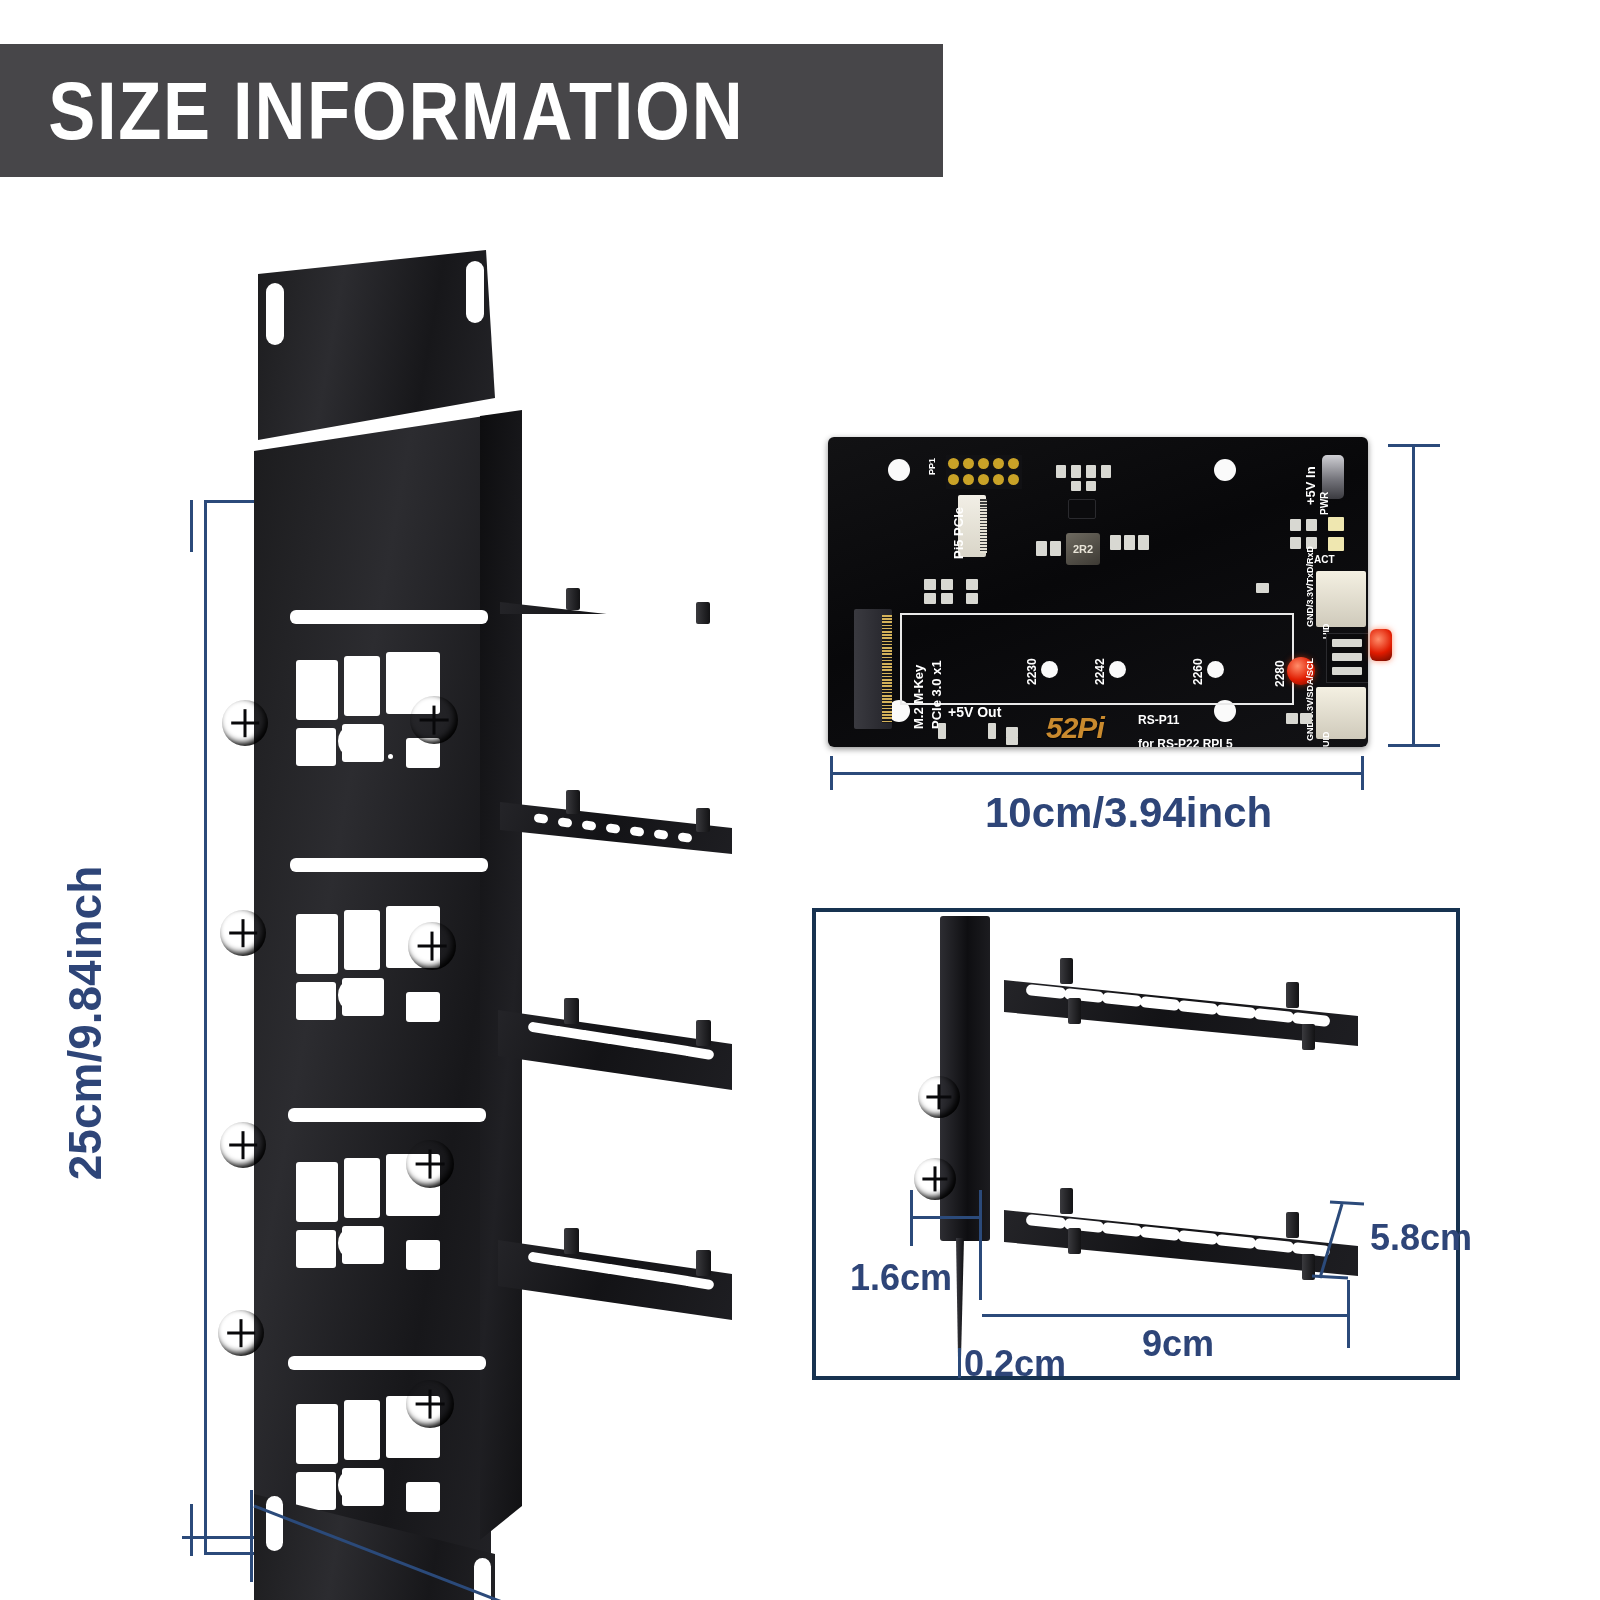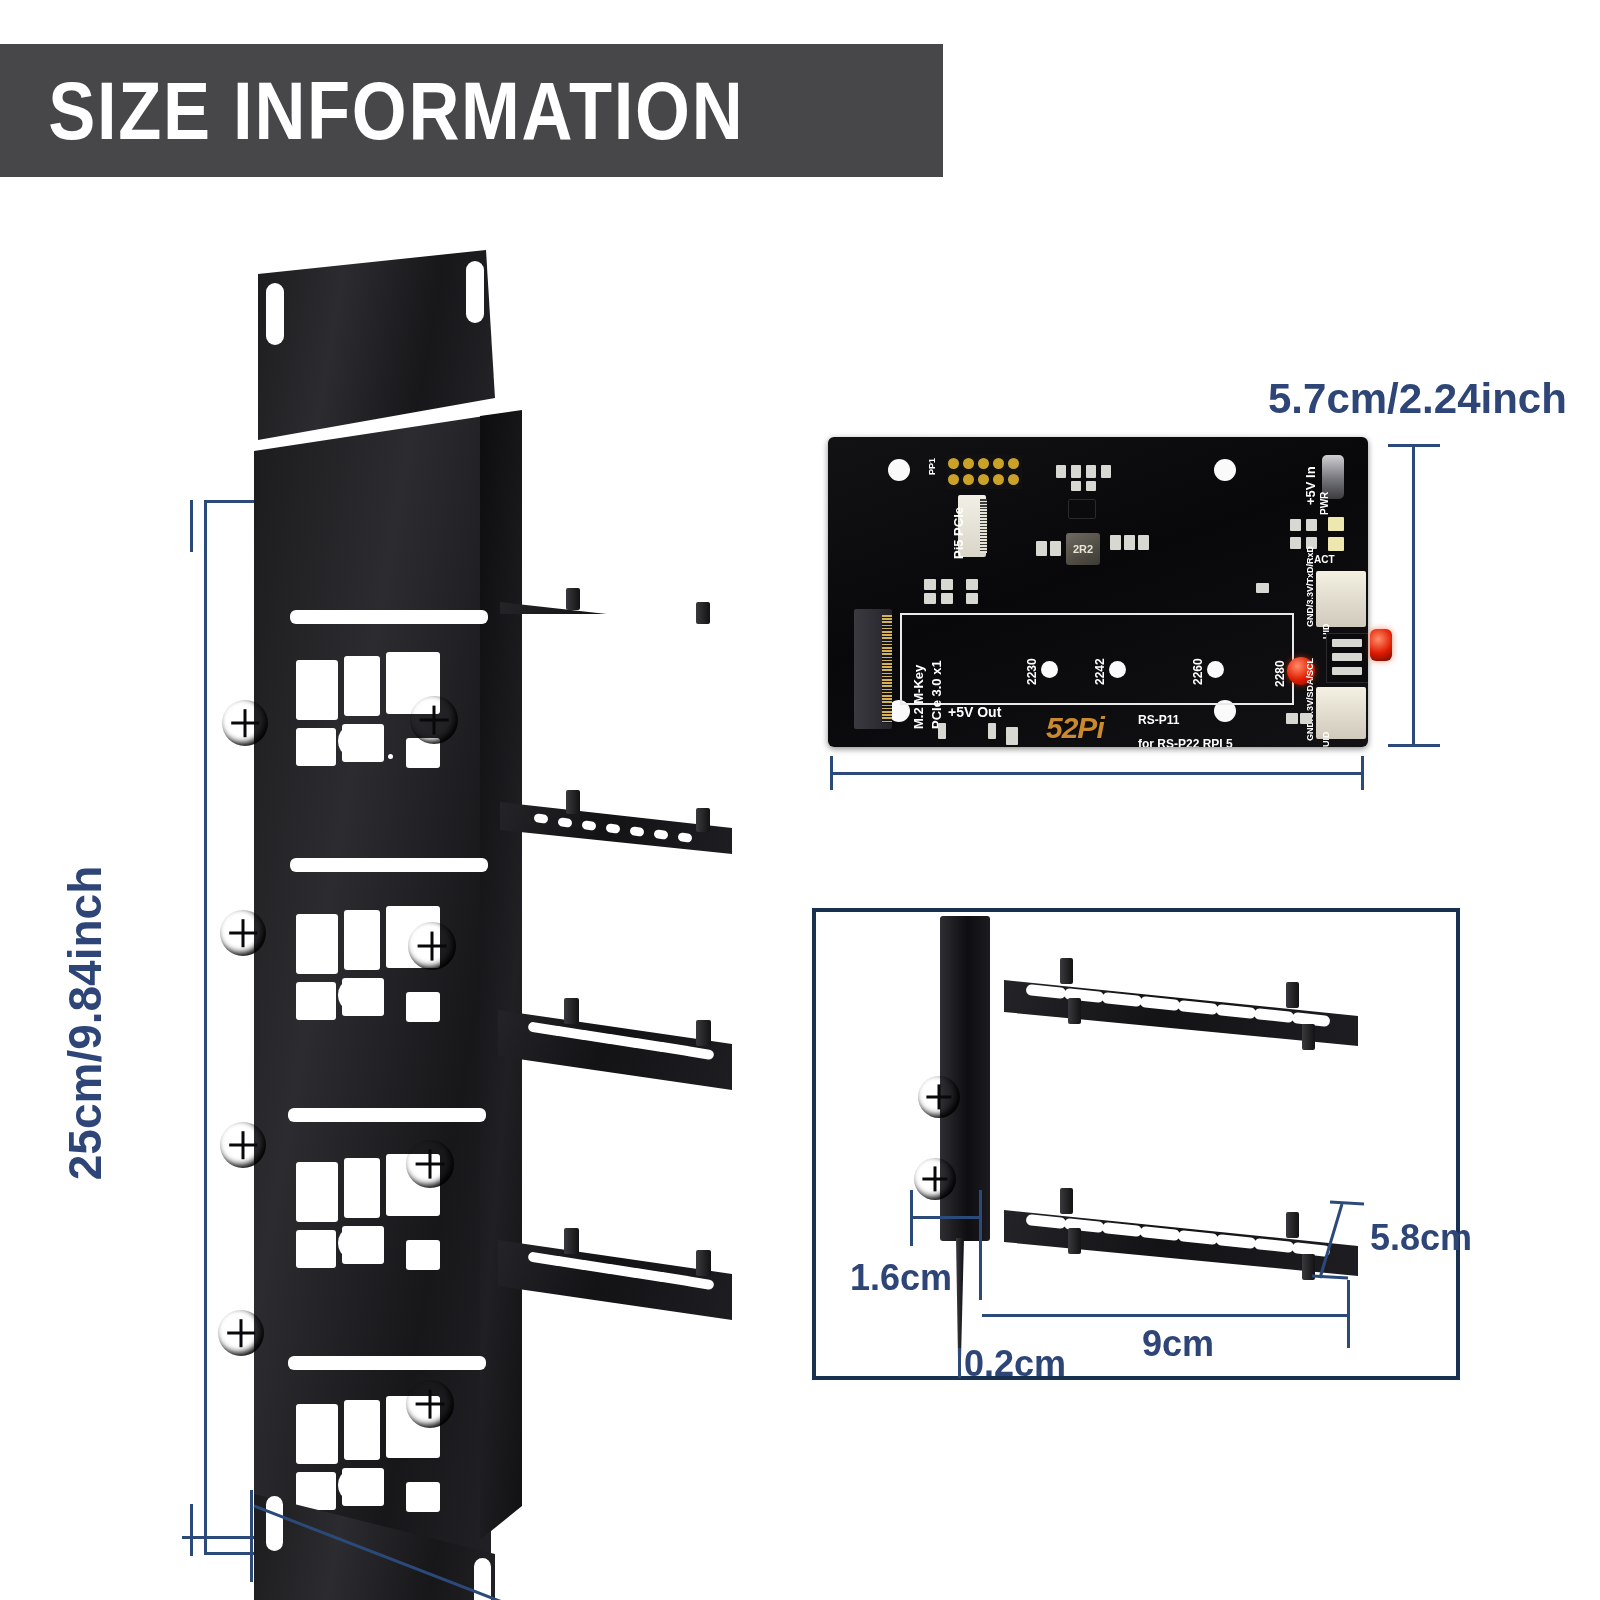--- a/index.html
+++ b/index.html
@@ -282,28 +282,28 @@
       <line x1="8" y1="8" x2="282" y2="114" stroke="#2b4a7a" stroke-width="3"></line>
     </svg>
   </div>
   <div class="abs dimline" style="left:250px;top:1280px;width:3px;height:92px;"></div>
 
   <div class="abs dimline" style="left:182px;top:1326px;width:72px;height:3px;"></div>
 </div>
 
 <div class="abs" style="left:0;top:0;width:1600px;height:860px;">
 
-  <div class="abs dimtext" style="left:1268px;top:378px;font-size:42px;">5.7cm/2.24inch</div>
   <div class="abs dimline" style="left:1412px;top:444px;width:3px;height:302px;"></div>
   <div class="abs dimline" style="left:1388px;top:444px;width:52px;height:3px;"></div>
   <div class="abs dimline" style="left:1388px;top:744px;width:52px;height:3px;"></div>
 
   <div class="abs dimline" style="left:830px;top:772px;width:534px;height:3px;"></div>
   <div class="abs dimline" style="left:830px;top:756px;width:3px;height:34px;"></div>
   <div class="abs dimline" style="left:1361px;top:756px;width:3px;height:34px;"></div>
+  <div class="abs dimtext" style="left:985px;top:792px;font-size:42px;">10cm/3.94inch</div>
 
   <div class="abs" id="pcb">
 
     <div class="pcbhole" style="left:60px;top:22px;width:22px;height:22px;"></div>
     <div class="pcbhole" style="left:386px;top:22px;width:22px;height:22px;"></div>
     <div class="pcbhole" style="left:60px;top:263px;width:22px;height:22px;"></div>
     <div class="pcbhole" style="left:386px;top:263px;width:22px;height:22px;"></div>
 
     <div style="position:absolute;left:118px;top:18px;width:76px;height:34px;background:#111114;">
       <div class="padg" style="left:2px;top:3px;width:11px;height:11px;border-radius:50%;"></div>

